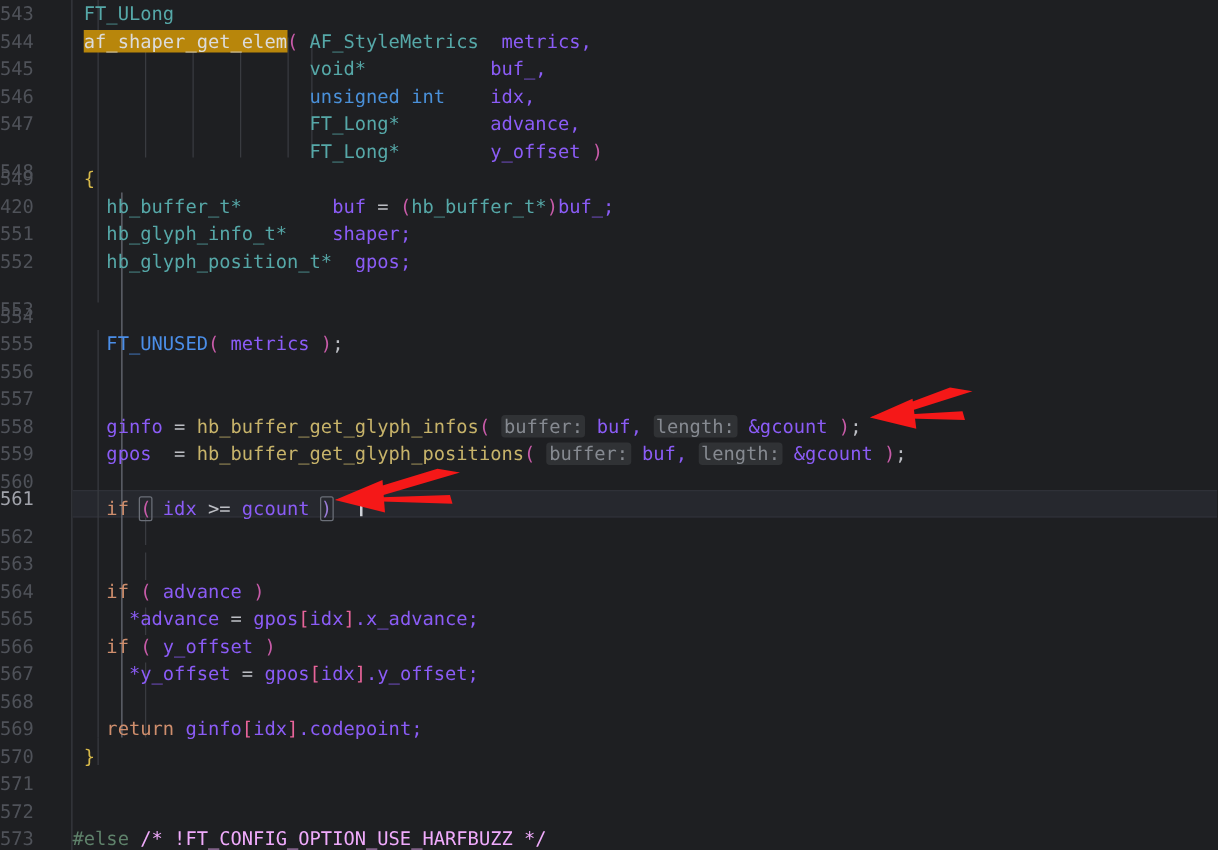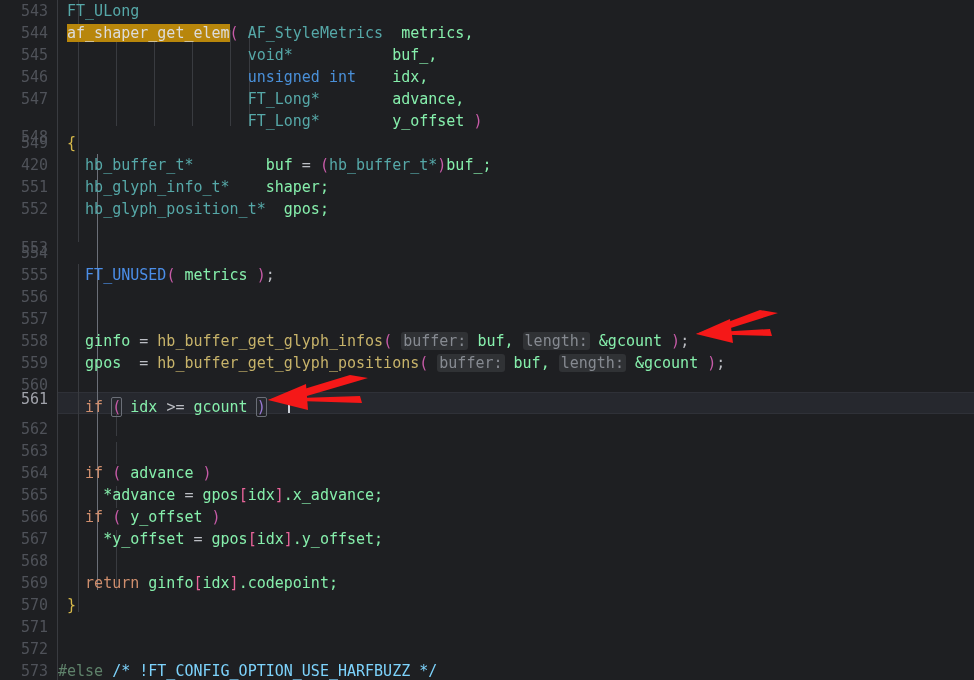--- a/index.html
+++ b/index.html
@@ -30,21 +30,20 @@
   .gutter-sep {
     position: absolute;
     left: 57px; top: 0;
     width: 1px; height: 680px;
     background: #393b40;
   }
   .ln {
     position: absolute;
     right: 9px;
     width: 48px;
-    text-align: right;
     color: #4f5259;
     font-size: 15px;
     line-height: 22px;
   }
   .ln.current { color: #a1a3ab; }
 
   
   .codearea {
     position: absolute;
     left: 58px; top: 0;
@@ -75,29 +74,29 @@
     width: 1px;
     background: #393b40;
   }
   .guide.active { background: #6b6f78; }
 
   
   .kw   { color: #cf8e6d; }   
   .typ  { color: #56a8a8; }   
   .mac  { color: #4b8ee8; }   
   .bi   { color: #4a90d9; }   
-  .id   { color: #86efac; }   
+  .id   { color: #8b5cf6; }   
   .fn   { color: #c7b36a; }   
   .punc { color: #bcbec4; }   
   .pm   { color: #c75ba8; }   
   .pk   { color: #e8649a; }   
   .br2  { color: #9a7bd6; }   
   .brace{ color: #d6b84a; }   
   .num  { color: #b5cea8; }   
-  .cmt  { color: #7dd3fc; }   
+  .cmt  { color: #f0abfc; }   
   .prep { color: #5f826b; }   
   .op   { color: #bcbec4; }
 
   
   .hint {
     color: #868a91;
     background: #303235;
     border-radius: 3px;
     padding: 0 2px;
   }

